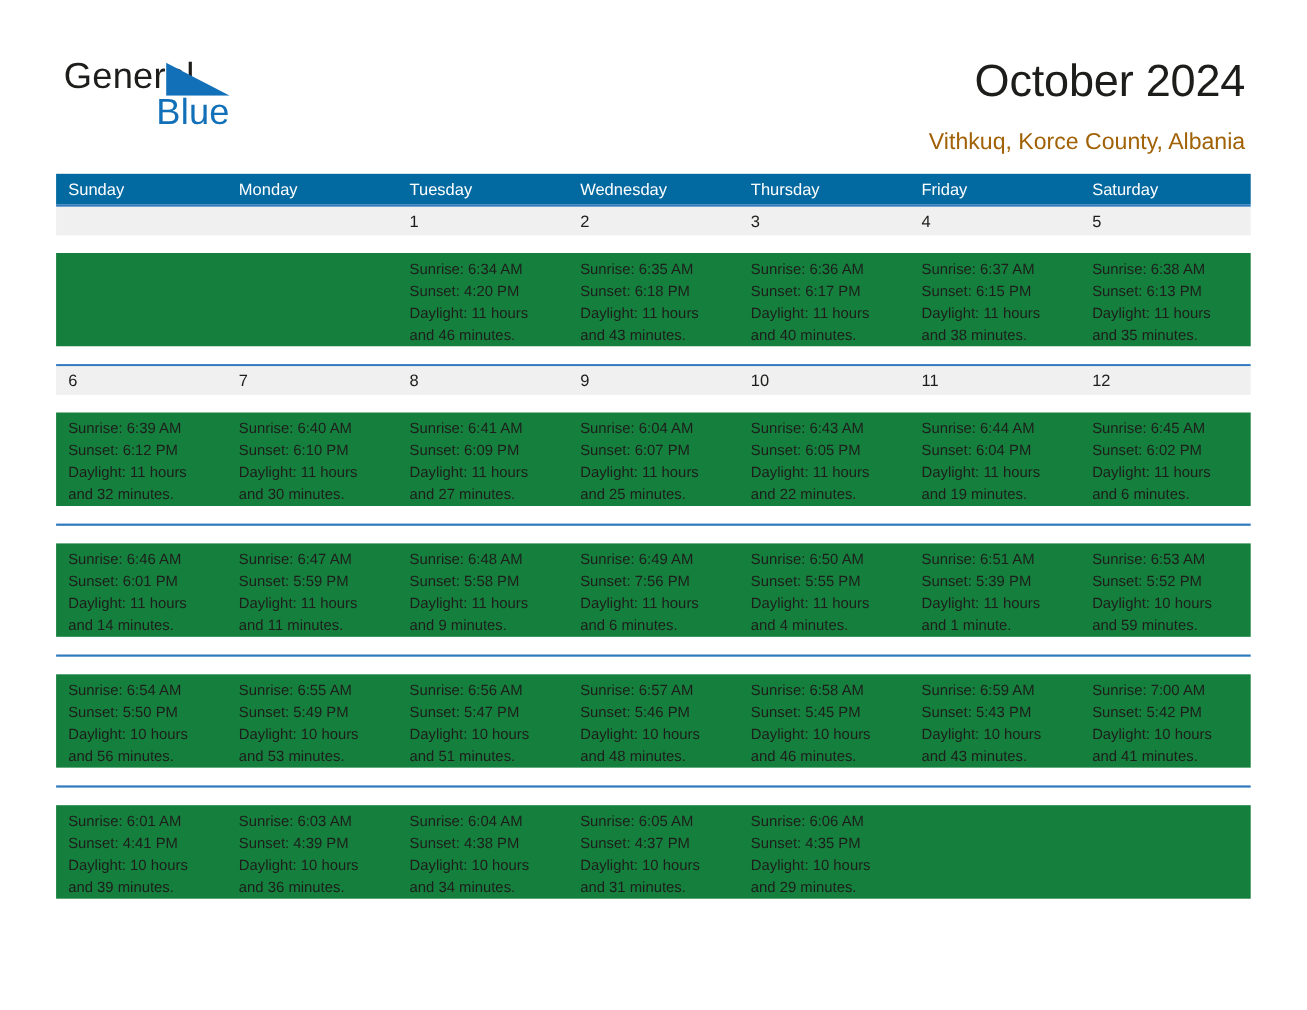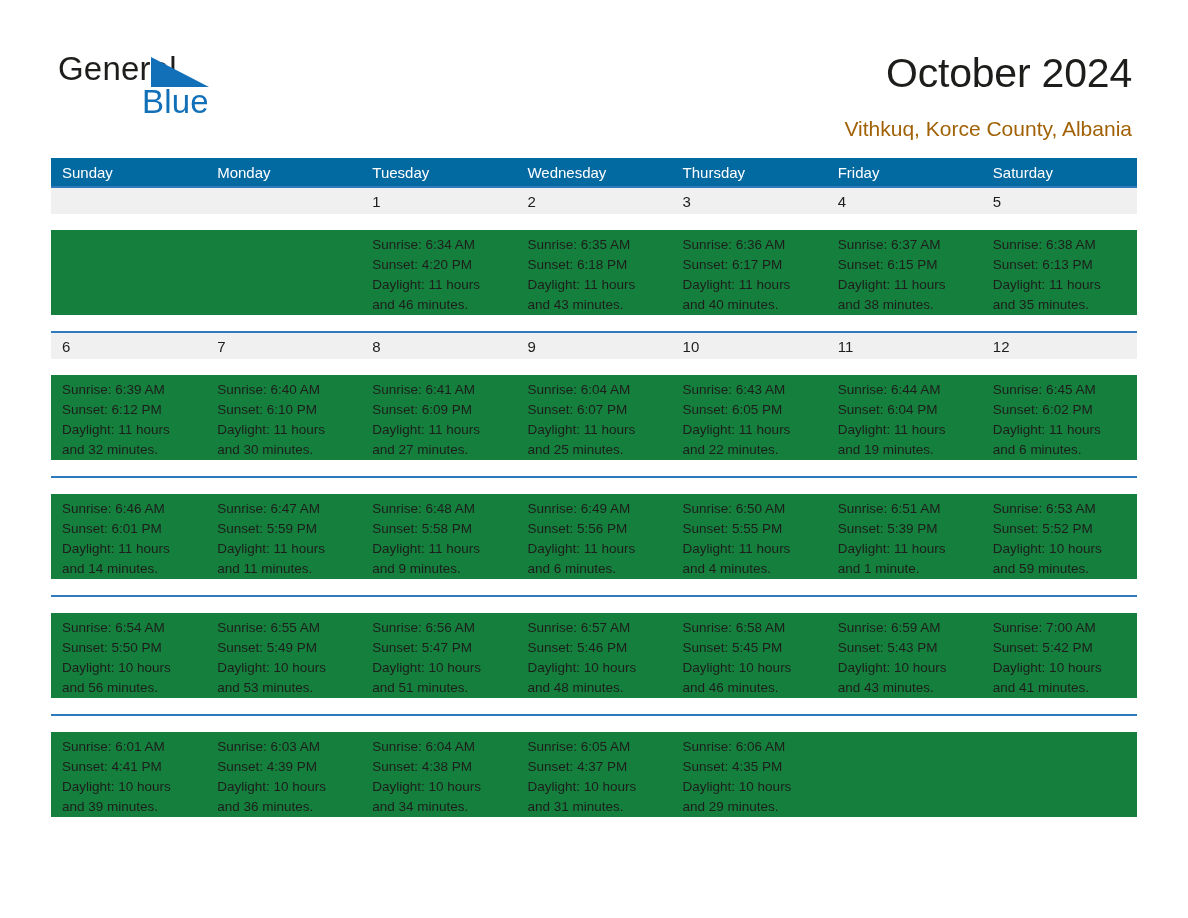--- a/index.html
+++ b/index.html
@@ -230,21 +230,21 @@
               <div class="line">and 11 minutes.</div>
             </div>
             <div class="bodycell">
               <div class="line">Sunrise: 6:48 AM</div>
               <div class="line">Sunset: 5:58 PM</div>
               <div class="line">Daylight: 11 hours</div>
               <div class="line">and 9 minutes.</div>
             </div>
             <div class="bodycell">
               <div class="line">Sunrise: 6:49 AM</div>
-              <div class="line">Sunset: 5:56 PM</div>
+              <div class="line">Sunset: 7:56 PM</div>
               <div class="line">Daylight: 11 hours</div>
               <div class="line">and 6 minutes.</div>
             </div>
             <div class="bodycell">
               <div class="line">Sunrise: 6:50 AM</div>
               <div class="line">Sunset: 5:55 PM</div>
               <div class="line">Daylight: 11 hours</div>
               <div class="line">and 4 minutes.</div>
             </div>
             <div class="bodycell">

